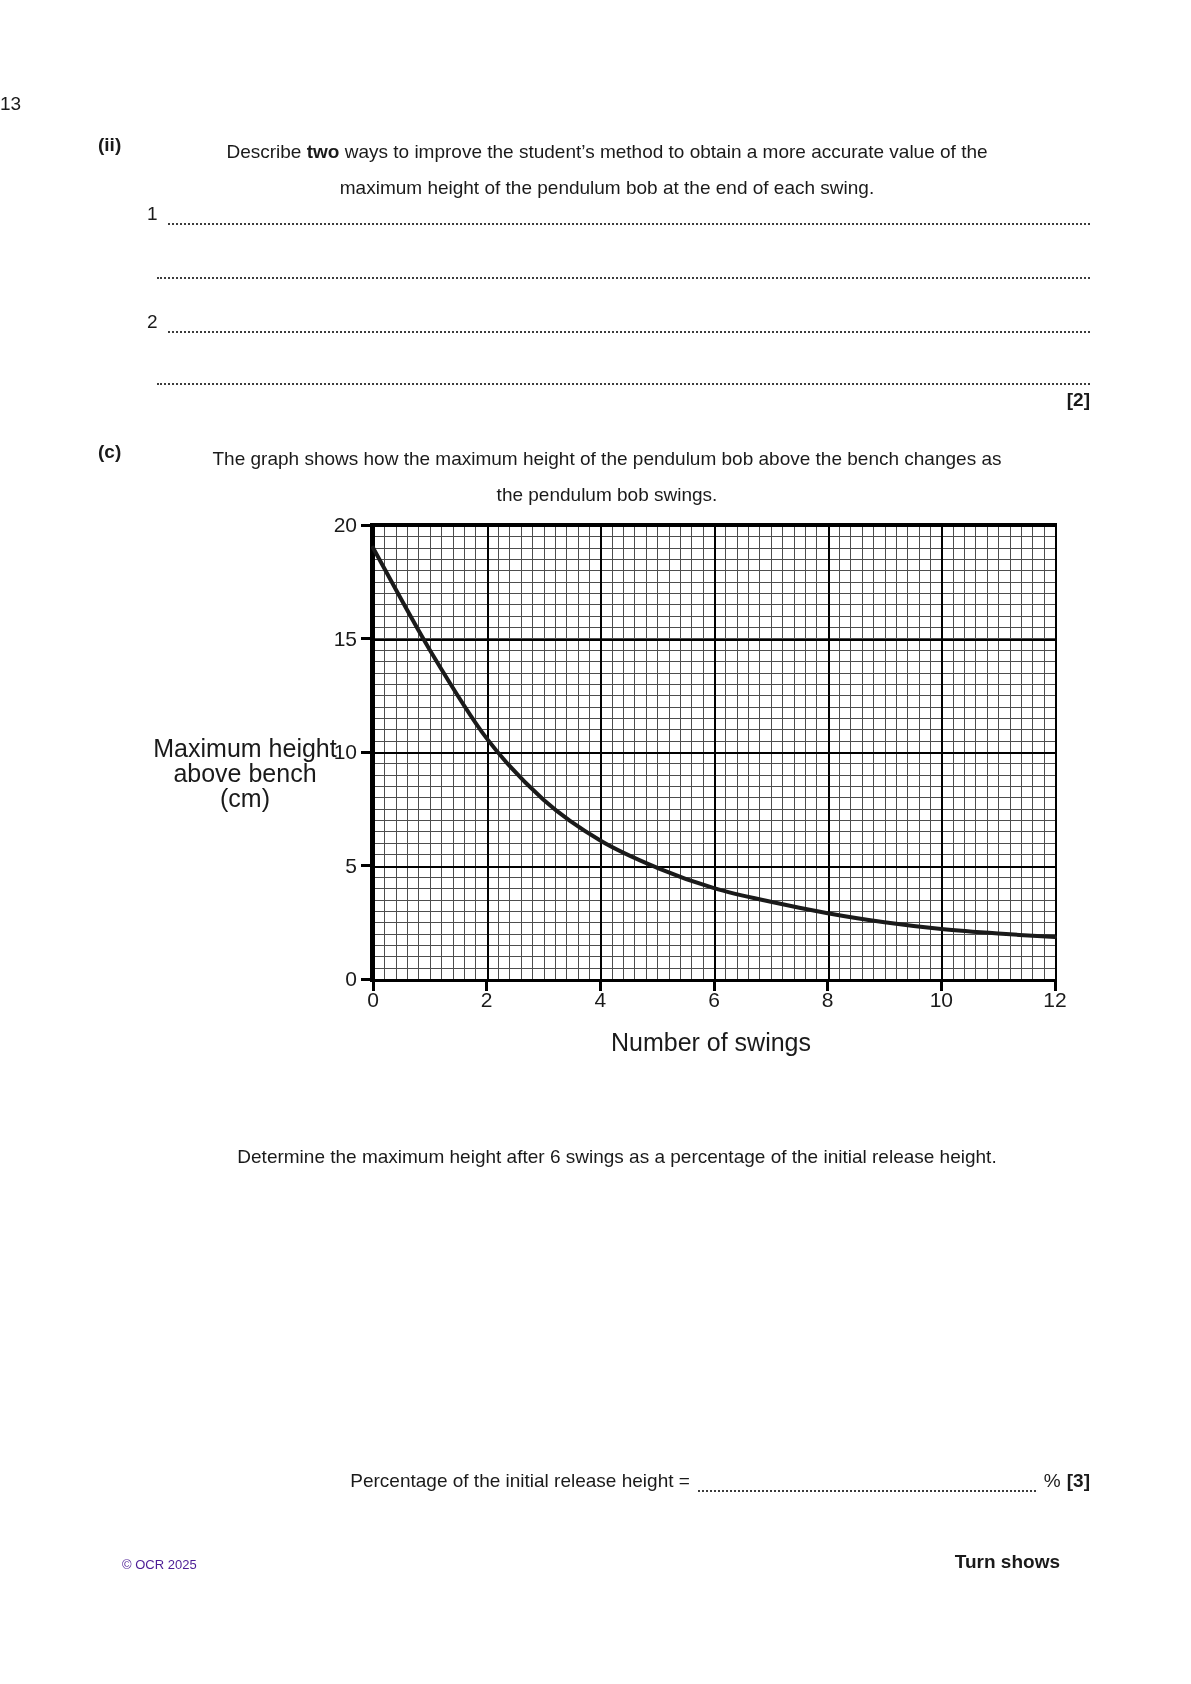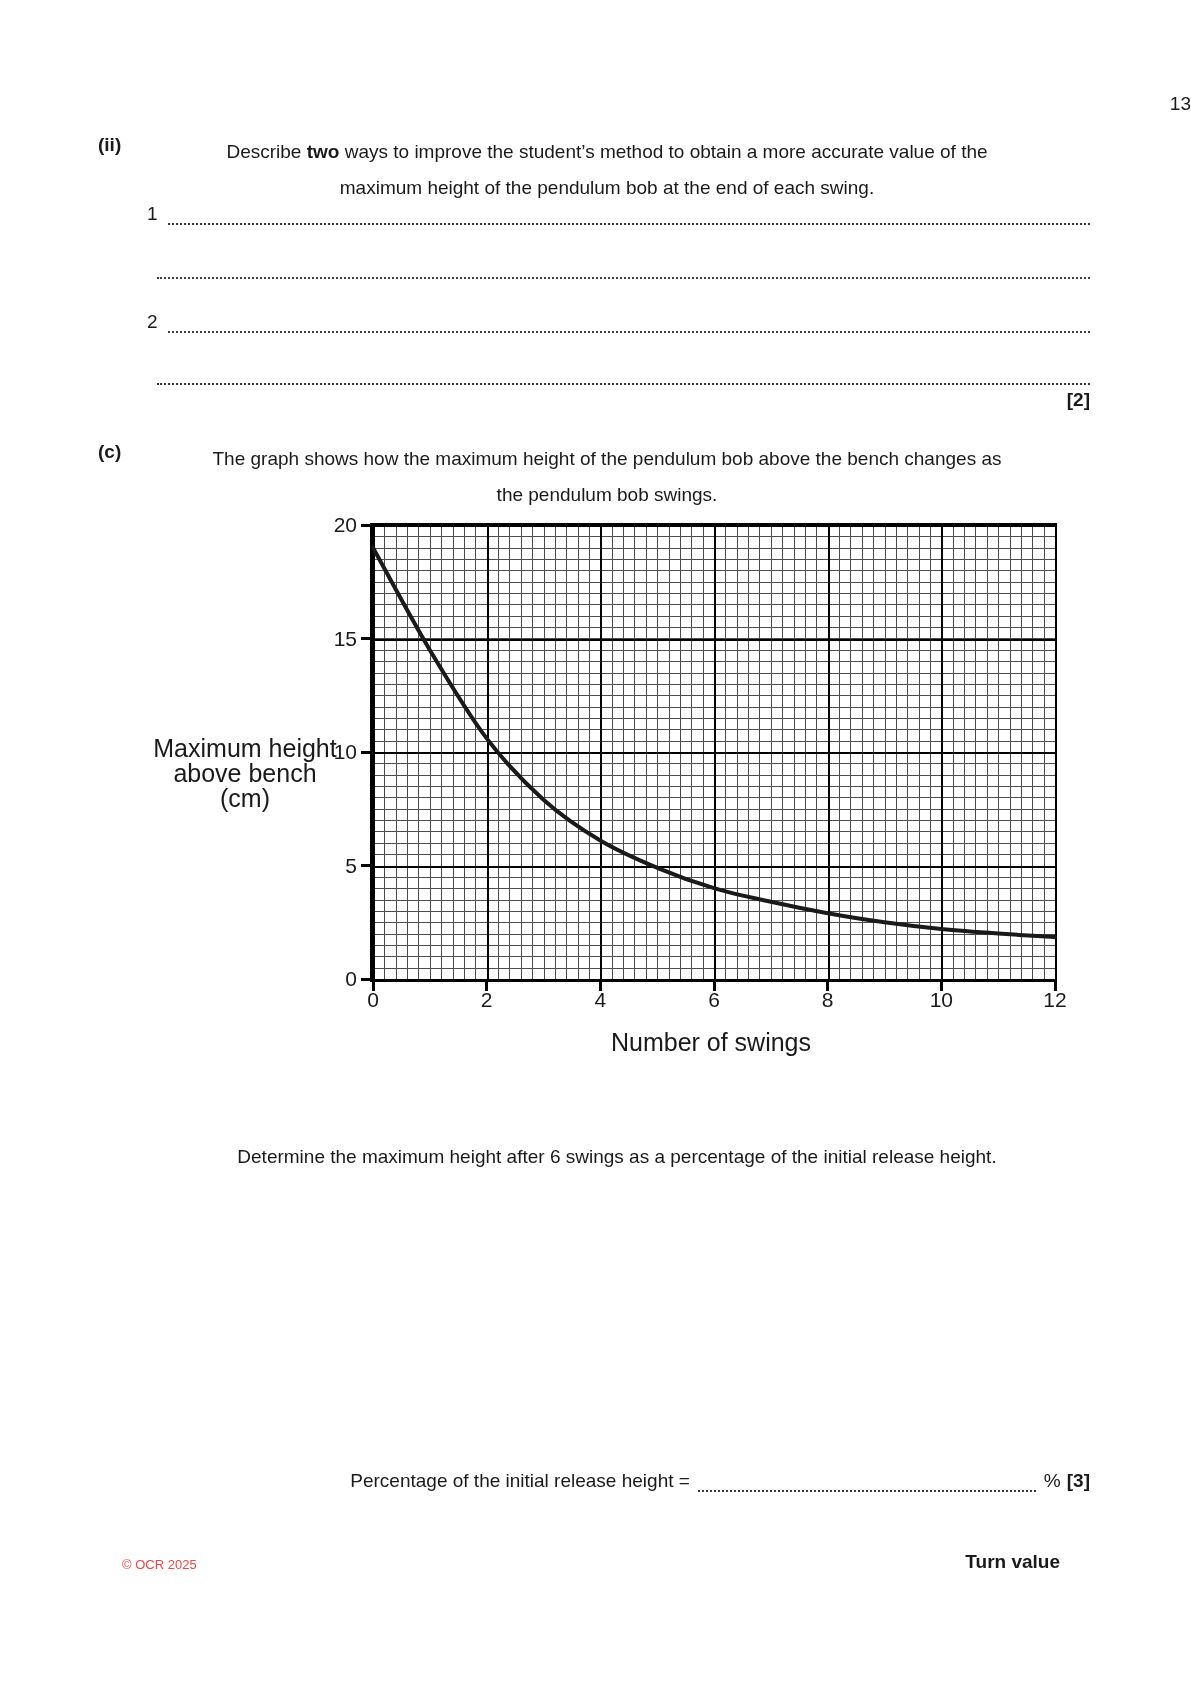--- a/index.html
+++ b/index.html
@@ -3,21 +3,21 @@
 <meta charset="utf-8">
 <style>
   html,body{margin:0;padding:0;background:#fff;}
   .page{
     position:relative;width:1191px;height:1684px;background:#ffffff;
     font-family:"Liberation Sans", sans-serif;color:#1a1a1a;overflow:hidden;
   }
   .abs{position:absolute;text-align:center;}
   .body-text{font-size:19px;line-height:36px;color:#1a1a1a;white-space:pre-line;}
   .marker{font-size:19px;font-weight:bold;}
-  .page-num{font-size:19px;text-align:right;}
+  .page-num{font-size:19px;text-align:left;}
   .ans-row{position:absolute;left:147px;width:943px;display:flex;align-items:flex-end;font-size:19px;}
   .ans-row .num{line-height:23px;margin-right:10px;min-width:0;}
   .ans-row .dots{flex:1;height:23px;border-bottom:2.2px dotted #3c3c3c;}
   .marks{font-size:19px;font-weight:bold;text-align:right;}
   
   .plot{
     position:absolute;left:370px;top:523px;width:682px;height:454px;
     border:2px solid #000;border-left-width:3px;border-bottom-width:3px;
     background-image:
       repeating-linear-gradient(to right,#000 0 2px,transparent 2px 113.667px),
@@ -26,21 +26,21 @@
       repeating-linear-gradient(to bottom,#4d4d4d 0 1px,transparent 1px 11.35px);
   }
   .plot svg{position:absolute;left:0;top:0;overflow:visible;}
   .tick-y{position:absolute;left:-12px;width:9px;height:3px;background:#000;}
   .tick-x{position:absolute;top:100%;margin-top:3px;width:3px;height:9px;background:#000;}
   .ylab{position:absolute;left:-64px;width:48px;text-align:right;font-size:21px;line-height:22px;}
   .xlab{position:absolute;top:464px;width:46px;text-align:center;font-size:21px;line-height:22px;}
   .axis-title{font-size:25px;line-height:25px;}
   .pct-row{position:absolute;right:101px;top:1469px;display:flex;align-items:flex-end;font-size:19px;}
   .pct-row .dots{width:338px;height:21px;border-bottom:2.2px dotted #3c3c3c;margin:0 8px;}
-  .footer-copy{font-size:13px;color:#ef4444;}
+  .footer-copy{font-size:13px;color:#4c1d95;}
   .footer-turn{font-size:19px;font-weight:bold;}
 </style>
 </head>
 <body>
 
 <div class="page">
 
   <div class="abs page-num" style="left:0;top:93px;width:1191px;">13</div>
 
   <div class="abs marker" style="left:98px;top:134px;">(ii)</div>
@@ -112,15 +112,15 @@
   <div class="abs body-text" style="left:147px;top:1139px;width:940px;">Determine the maximum height after 6 swings as a percentage of the initial release height.</div>
 
   <div class="pct-row">
     <span>Percentage of the initial release height =</span>
     <span class="dots"></span>
     <span>%</span>
     <b style="margin-left:6px;">[3]</b>
   </div>
 
   <div class="abs footer-copy" style="left:122px;top:1557px;">© OCR 2025</div>
-  <div class="abs footer-turn" style="right:131px;top:1551px;">Turn value</div>
+  <div class="abs footer-turn" style="right:131px;top:1551px;">Turn shows</div>
 
 </div>
 
 </body></html>

